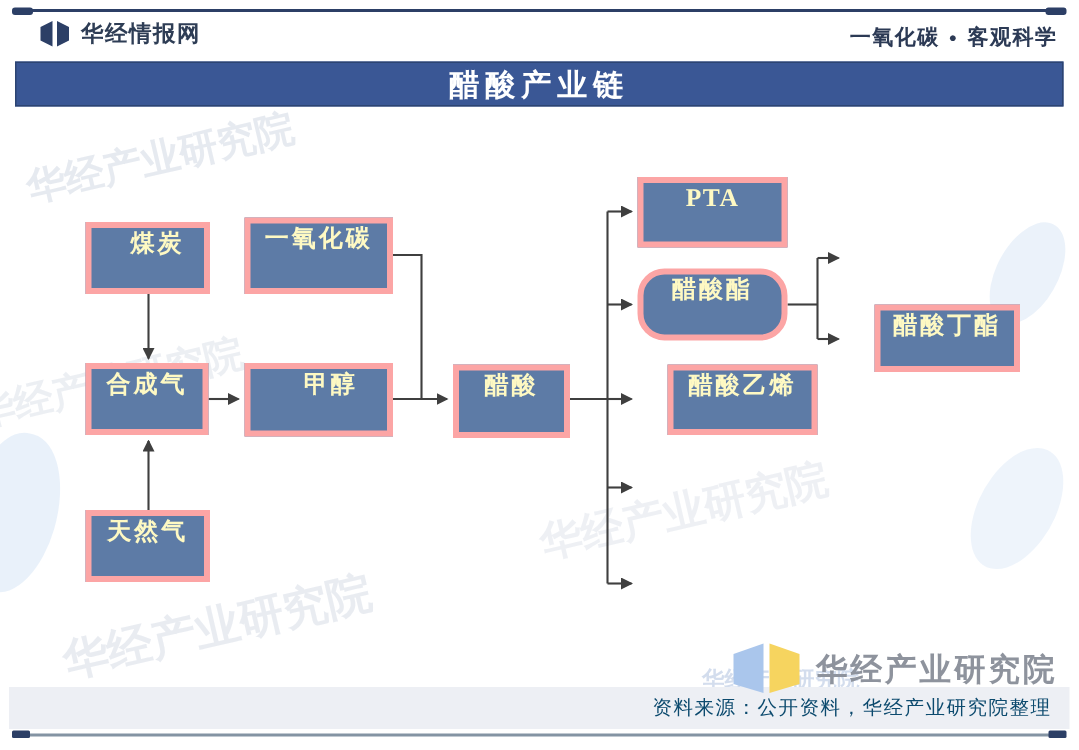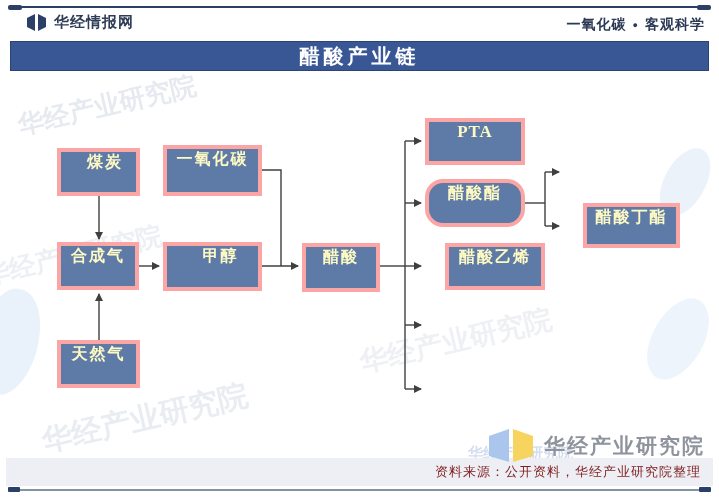--- a/index.html
+++ b/index.html
@@ -36,21 +36,21 @@
   .wm2{left:-18px;top:238px;font-size:26px;opacity:.26;transform:rotate(-13deg);}
   .wm3{left:358px;top:322px;font-size:28px;opacity:.24;transform:rotate(-13deg);}
   .wm4{left:40px;top:398px;font-size:30px;opacity:.30;transform:rotate(-13deg);}
   .wm5{left:468px;top:444px;font-size:15px;opacity:.45;color:#9fb4d9;transform:none;z-index:2;}
   .swoosh{position:absolute;background:#e2ecf8;z-index:0;}
   .sw1{left:-20px;top:288px;width:58px;height:108px;border-radius:45% 55% 50% 50%;transform:rotate(16deg);opacity:.75;}
   .sw2{left:664px;top:146px;width:42px;height:72px;border-radius:50%;transform:rotate(14deg) skewX(-10deg);opacity:.7;}
   .sw3{left:652px;top:296px;width:52px;height:86px;border-radius:50%;transform:rotate(14deg) skewX(-10deg);opacity:.6;}
   
   .footer-band{position:absolute;left:6px;top:458px;width:707px;height:28px;background:#edeff4;z-index:4;}
-  .footer-text{position:absolute;right:18px;top:463px;color:#7f1d1d;font-size:13px;letter-spacing:1px;z-index:6;text-align:right;}
+  .footer-text{position:absolute;right:18px;top:463px;color:#0c4a6e;font-size:13px;letter-spacing:1px;z-index:6;text-align:right;}
   .brandmark{position:absolute;left:486px;top:427px;display:flex;align-items:center;gap:8px;z-index:5;}
   .brandmark .bm-text{color:#8e939d;font-size:21px;font-weight:bold;letter-spacing:2px;}
   .bottomline{position:absolute;top:489px;left:9px;width:701px;height:2px;background:#8494a3;z-index:6;}
   .bottomcap{position:absolute;top:487px;width:12px;height:5px;background:#2c3f66;border-radius:1px;z-index:7;}
   .bottomcap.left{left:8px;}
   .bottomcap.right{left:699px;}
 </style>
 </head>
 <body>
 

